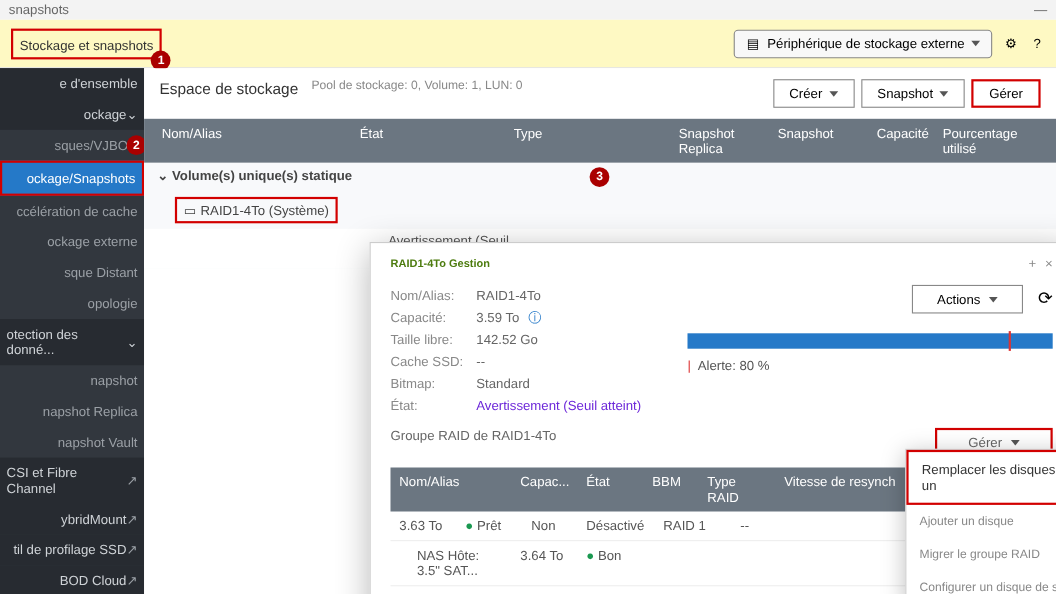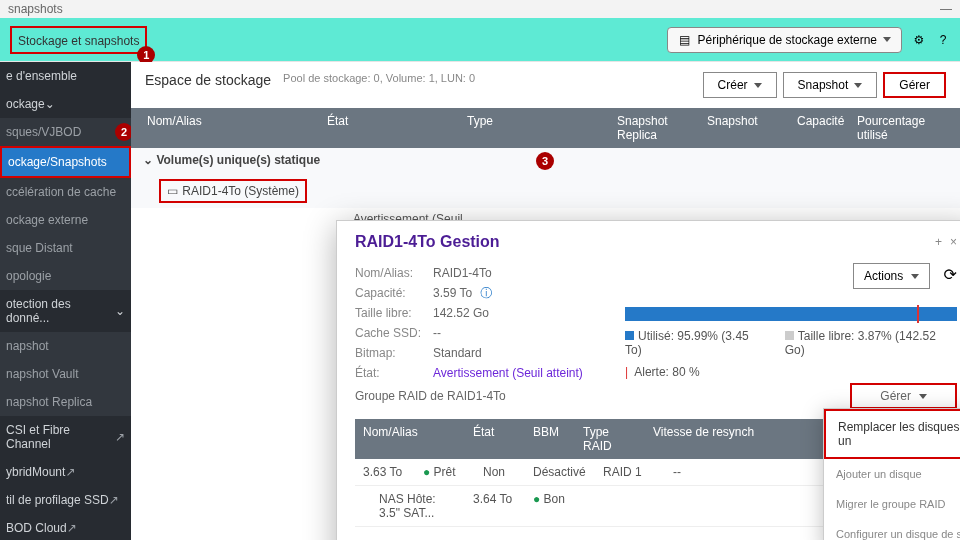--- a/index.html
+++ b/index.html
@@ -1,27 +1,27 @@
 <!DOCTYPE html>
 <html><head>
 <meta charset="utf-8">
 <style>
 *{box-sizing:border-box;margin:0;padding:0;font-family:Arial,Helvetica,sans-serif;font-size:12px}
 body{width:960px;height:540px;overflow:hidden;background:#fff;position:relative}
 .topbar{height:18px;background:#f3f3f3;display:flex;align-items:center;padding:0 8px;color:#666}
 .topbar .right{margin-left:auto;display:flex;gap:6px}
-.header{height:44px;background:#5eead4;border-bottom:1px solid #e5e5e5;display:flex;align-items:center;padding:0 10px}
+.header{height:44px;background:#fef9c3;border-bottom:1px solid #e5e5e5;display:flex;align-items:center;padding:0 10px}
 .header-title{color:#333;font-size:14px;border:2px solid #d20000;padding:4px 6px;position:relative}
 .badge{position:absolute;width:18px;height:18px;border-radius:50%;background:#a00;color:#fff;font-size:11px;line-height:18px;text-align:center;font-weight:bold}
 .header .right{margin-left:auto;display:flex;align-items:center;gap:10px}
 .ext-btn{border:1px solid #888;border-radius:4px;background:#f8f8f8;padding:5px 10px;display:flex;align-items:center;gap:6px;cursor:pointer}
 .caret{width:0;height:0;border-left:4px solid transparent;border-right:4px solid transparent;border-top:5px solid #555;display:inline-block}
 .body{display:flex;height:478px}
 .sidebar{width:131px;background:#32373e;color:#9ba0a6;display:flex;flex-direction:column}
-.sidebar-item{padding:7px 6px;font-size:11px;cursor:pointer;display:flex;align-items:center;justify-content:flex-start}
+.sidebar-item{padding:7px 6px;font-size:11px;cursor:pointer;display:flex;align-items:center;justify-content:flex-end}
 .sidebar-item.active{background:#2579c8;color:#fff;border:2px solid #d20000;position:relative}
 .sidebar-item.head{background:#272b31;color:#cfd3d7}
 .ext-link{color:#9ba0a6}
 .main{flex:1;background:#fff;position:relative}
 .sub-title{padding:10px 14px;display:flex;align-items:flex-start;gap:12px}
 .sub-title .t{font-size:14px;color:#333}
 .sub-title .mid{color:#888;font-size:11px}
 .sub-title .btns{margin-left:auto;display:flex;gap:6px}
 .pbtn{border:1px solid #888;background:#fff;padding:4px 14px;cursor:pointer;display:flex;align-items:center;gap:6px}
 .pbtn.red{border:2px solid #d20000}
@@ -29,37 +29,37 @@
 .grid-head>div{padding:0 4px}
 .c-name{width:180px}.c-etat{width:140px}.c-type{width:150px}.c-rep{width:90px}.c-snap{width:90px}.c-cap{width:60px}.c-pct{flex:1}
 .grid-body{background:#f8f9fb}
 .tree-row{display:flex;align-items:center;padding:5px 12px;font-size:11px;color:#444}
 .tree-parent{font-weight:600}
 .tree-child{border:2px solid #d20000;padding:3px 6px;position:relative;margin-left:16px;margin-top:2px;display:inline-flex;align-items:center;gap:4px}
 .warn-row{display:flex;align-items:center;padding:4px 12px;font-size:11px;color:#555;background:#fff}
 .warn-icon{color:#e6a817;margin:0 4px}
 .modal{position:absolute;left:205px;top:158px;width:640px;height:365px;background:#fff;border:1px solid #ccc;box-shadow:0 6px 30px rgba(0,0,0,0.3);padding:12px 18px;z-index:5}
 .modal-head{display:flex;align-items:center}
-.modal-title{font-size:16px;color:#4c1d95;font-weight:600}
+.modal-title{font-size:10px;color:#4d7c0f;font-weight:600}
 .modal-head .mright{margin-left:auto;color:#888;display:flex;gap:8px;font-size:14px;cursor:pointer}
 .info{margin-top:12px;display:flex}
 .info-left{width:270px;color:#666;font-size:11px;line-height:20px}
 .info-left .row{display:flex;gap:8px}
 .info-left .lab{width:70px;color:#888}
 .info-left .warn{color:#6d28d9}
 .info-right{flex:1;position:relative}
-.actions-btn{border:1px solid #888;padding:5px 10px;display:inline-flex;align-items:center;gap:8px;cursor:pointer}
+.actions-btn{border:1px solid #888;padding:5px 22px;display:inline-flex;align-items:center;gap:8px;cursor:pointer}
 .refresh{display:inline-block;margin-left:10px;font-size:16px;cursor:pointer}
 .usage-bar{height:14px;background:#2579c8;margin-top:18px;position:relative}
 .usage-bar .alert-mark{position:absolute;right:38px;top:-2px;width:2px;height:18px;background:#d33}
 .legend{font-size:11px;color:#555;margin-top:8px;display:flex;gap:18px}
 .legend .sq{width:9px;height:9px;display:inline-block;margin-right:4px}
 .alert-row{font-size:11px;color:#555;margin-top:8px}
 .alert-row .bar{color:#d33}
-.group-row{font-size:11px;color:#666;display:flex;align-items:center}
+.group-row{margin-top:10px;font-size:11px;color:#666;display:flex;align-items:flex-start}
 .group-row .gerer{margin-left:auto;border:2px solid #d20000;padding:4px 28px;display:flex;align-items:center;gap:8px;cursor:pointer;position:relative}
 .raid-table{margin-top:10px;width:100%}
 .raid-table .th{background:#6b7681;color:#fff;display:flex;font-size:11px}
 .raid-table .th>div,.raid-table .tr>div{padding:6px 8px}
 .rt-name{width:110px}.rt-cap{width:60px}.rt-etat{width:60px}.rt-bbm{width:50px}.rt-bit{width:70px}.rt-type{width:70px}.rt-vit{flex:1}
 .raid-table .tr{display:flex;font-size:11px;color:#555;border-bottom:1px solid #eee}
 .ok{color:#1a9850}
 .menu{position:absolute;left:692px;top:346px;width:205px;background:#fff;border:1px solid #ccc;box-shadow:0 4px 20px rgba(0,0,0,0.25);z-index:10}
 .menu-item{padding:9px 12px;font-size:11px;color:#888;cursor:pointer}
 .menu-item.hl{border:2px solid #d20000;color:#333;position:relative}
@@ -120,24 +120,24 @@
         <span>opologie</span>
       </div>
     <div class="sidebar-item head">
         <span>otection des donné...</span>
         <span>⌄</span>
       </div>
     <div class="sidebar-item">
         <span>napshot</span>
       </div>
     <div class="sidebar-item">
+        <span>napshot Replica</span>
+      </div>
+    <div class="sidebar-item">
         <span>napshot Vault</span>
-      </div>
-    <div class="sidebar-item">
-        <span>napshot Replica</span>
       </div>
     <div class="sidebar-item head">
         <span>CSI et Fibre Channel</span>
         <span class="ext-link">↗</span>
       </div>
     <div class="sidebar-item head">
         <span>ybridMount</span>
         <span class="ext-link">↗</span>
       </div>
     <div class="sidebar-item head">
@@ -238,38 +238,35 @@
           <div style="text-align:right">
             <span class="actions-btn">
                 <span>Actions</span>
                 <span class="caret"></span>
               </span>
             <span class="refresh">⟳</span>
           </div>
           <div class="usage-bar">
               <div class="alert-mark"></div>
             </div>
-          <div class="legend">
-            <span><span class="sq" style="background:#2579c8"></span><span>Utilisé: 95.99% (3.45 To)</span></span>
-            <span><span class="sq" style="background:#ccc"></span><span>Taille libre: 3.87% (142.52 Go)</span></span>
-          </div>
           <div class="alert-row"><span class="bar">|</span>&nbsp;&nbsp;<span>Alerte: 80 %</span></div>
         </div>
       </div>
       <div class="group-row">
         <span>Groupe RAID de RAID1-4To</span>
         <div class="gerer">
           <span>Gérer</span>
             <span class="caret"></span>
 
         </div>
       </div>
       <div class="raid-table">
         <div class="th">
           <div class="rt-name">Nom/Alias</div>
+          <div class="rt-cap">Capac...</div>
           <div class="rt-etat">État</div>
           <div class="rt-bbm">BBM</div>
           <div class="rt-type">Type RAID</div>
           <div class="rt-vit">Vitesse de resynch</div>
         </div>
         <div class="tr">
           <div class="rt-cap">3.63 To</div>
           <div class="rt-etat"><span class="ok">●</span> <span>Prêt</span></div>
           <div class="rt-bbm">Non</div>
           <div class="rt-bit">Désactivé</div>

